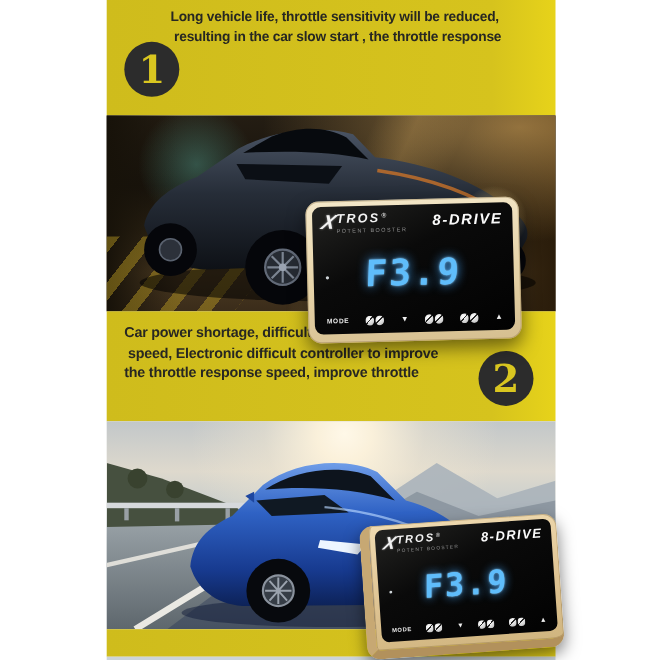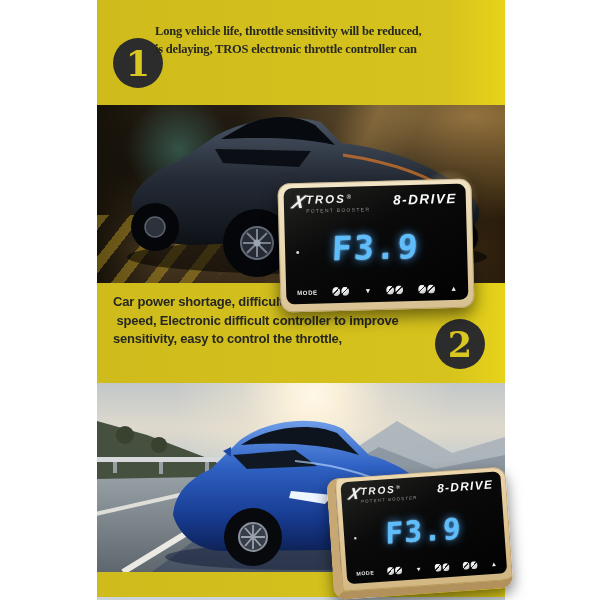--- a/index.html
+++ b/index.html
@@ -16,21 +16,21 @@
   .bottom-strip{position:absolute;left:0;top:597px;width:408px;height:3px;background:#ccd4d9;}
 
   .badge{position:absolute;width:50px;height:50px;border-radius:50%;background:#2c2c2c;
          color:#d9c620;font-family:"DejaVu Serif",serif;font-weight:bold;font-size:35px;
          display:flex;align-items:center;justify-content:center;line-height:1;}
   .badge1{left:16px;top:38px;}
   .badge2{left:338px;top:36px;}
 
   .step-text{position:absolute;font-weight:bold;color:#272722;}
   .step-text .line{white-space:pre;}
-  .s1{left:58px;top:23px;font-size:12.5px;line-height:17.5px;width:348px;letter-spacing:-0.2px;font-family:Liberation Serif, serif;}
+  .s1{left:58px;top:7px;font-size:12.5px;line-height:17.5px;width:348px;letter-spacing:-0.2px;}
   .s2{left:16px;top:10px;font-size:13px;line-height:18.6px;width:370px;letter-spacing:-0.2px;}
 
   
   .photo{position:absolute;left:0;width:408px;overflow:hidden;}
   .photo1{top:105px;height:178px;
     background:
       radial-gradient(circle at 20% 25%, rgba(110,225,205,.30), transparent 15%),
       radial-gradient(ellipse at 92% 6%, rgba(255,200,110,.50), transparent 44%),
       linear-gradient(115deg, transparent 50%, rgba(255,205,115,.20) 58%, transparent 68%),
       linear-gradient(90deg, #171209 0%, transparent 16%, transparent 80%, #2a1c0a 100%),
@@ -86,21 +86,21 @@
 </head>
 <body>
 
 <div class="stage">
   <div class="content">
 
     <div class="band band1">
       <div class="badge badge1">1</div>
       <div class="step-text s1">
         <div class="line">Long vehicle life, throttle sensitivity will be reduced,</div>
-        <div class="line">is delaying, TROS electronic throttle controller can</div>
+        <div class="line"> resulting in the car slow start , the throttle response</div>
       </div>
     </div>
 
     <div class="photo photo1">
       <div class="stripes1"></div>
       <svg class="car1-svg" viewBox="0 0 408 178">
         <defs>
           <linearGradient id="carBody1" x1="0" y1="0" x2="0" y2="1">
             <stop offset="0" stop-color="#4a5464"></stop>
             <stop offset="0.45" stop-color="#262d38"></stop>
@@ -140,21 +140,21 @@
 
         <circle cx="352" cy="94" r="30" fill="url(#hlGlow)"></circle>
         <ellipse cx="352" cy="92" rx="15" ry="6" fill="#ffeebc" transform="rotate(-8 352 92)"></ellipse>
       </svg>
     </div>
 
     <div class="band band2">
       <div class="step-text s2">
         <div class="line">Car power shortage, difficult to add throttle, slow</div>
         <div class="line"> speed, Electronic difficult controller to improve</div>
-        <div class="line">sensitivity, easy to control the throttle,</div>
+        <div class="line">the throttle response speed, improve throttle</div>
       </div>
       <div class="badge badge2">2</div>
     </div>
 
     <div class="photo photo2">
       <svg class="scene-svg" viewBox="0 0 408 189">
         <defs>
           <linearGradient id="roadG" x1="0" y1="0" x2="0" y2="1">
             <stop offset="0" stop-color="#9aa3a8"></stop>
             <stop offset="1" stop-color="#5e676d"></stop>

